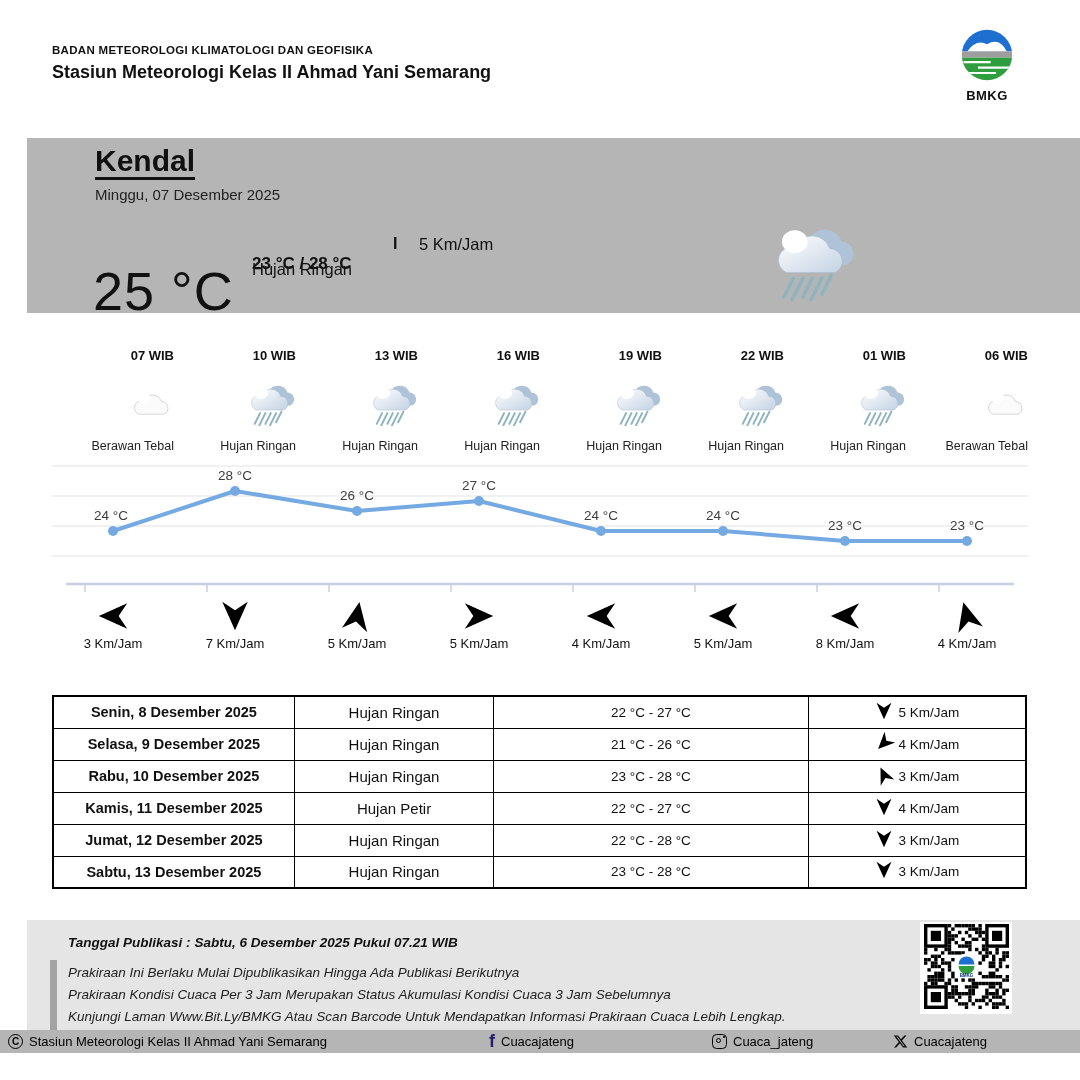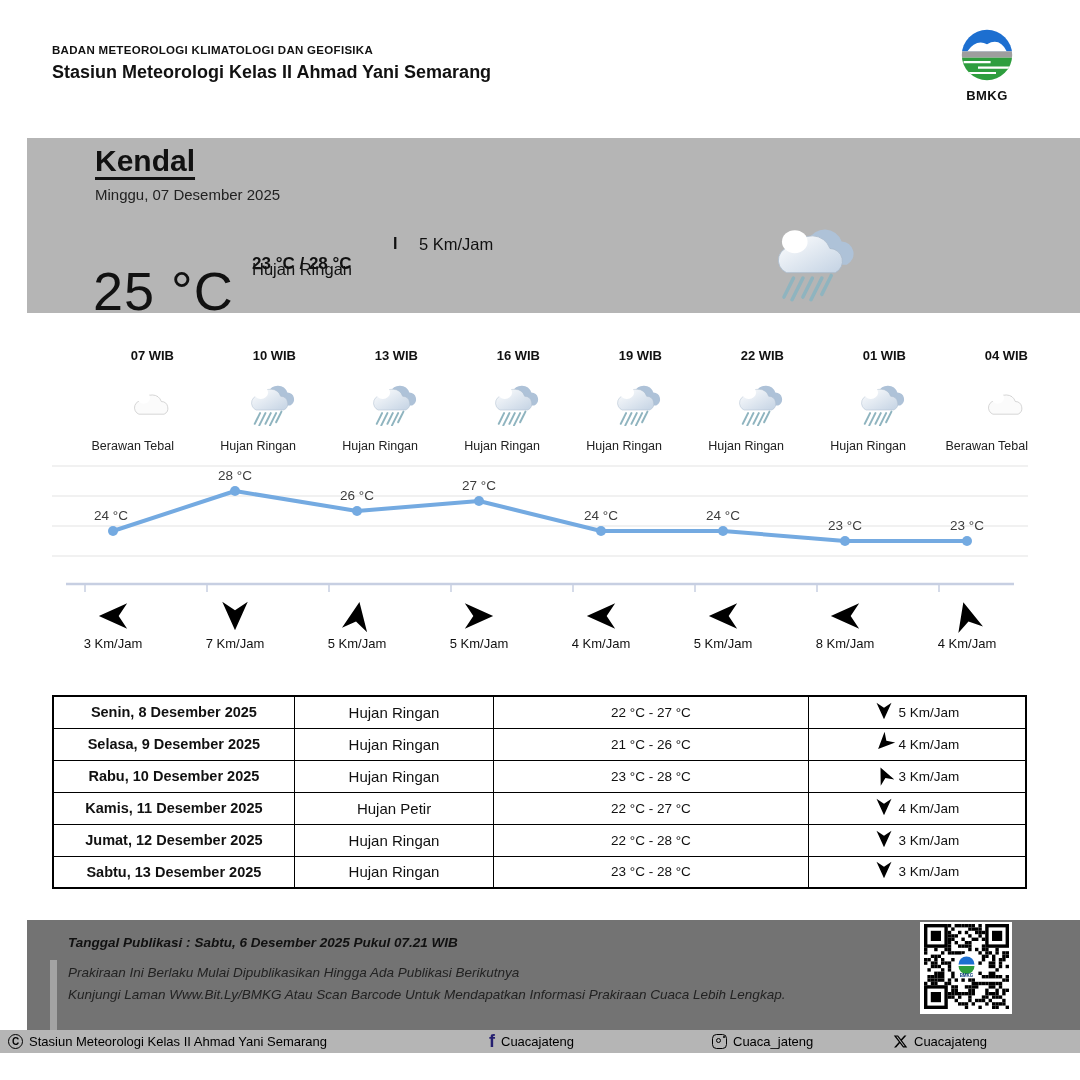--- a/index.html
+++ b/index.html
@@ -304,21 +304,21 @@
               <line x1="28" y1="46" x2="20" y2="62"></line>
       <line x1="35" y1="46" x2="28" y2="60"></line>
               <line x1="42" y1="46" x2="34" y2="62"></line>
       <line x1="49" y1="44" x2="42" y2="58"></line>
             </g>
           </svg>
         </div>
         <div class="hour-cond">Hujan Ringan</div>
       </div>
       <div class="hour-col">
-        <div class="hour-time">04 WIB</div>
+        <div class="hour-time">06 WIB</div>
         <div class="hour-icon">
           <svg width="45" height="31.049999999999997" viewBox="0 0 64 44">
     <path d="M14 40 A10 10 0 0 1 20 21 A14 14 0 0 1 46 22 A9.5 9.5 0 0 1 50 40 Z" fill="#fbfbfb" stroke="#c4c4c4" stroke-width="1"></path>
     <ellipse cx="21" cy="17" rx="9" ry="8" fill="#ffffff"></ellipse>
           </svg>
         </div>
         <div class="hour-cond">Berawan Tebal</div>
       </div>
     </div>
 
@@ -498,28 +498,29 @@
               <span><svg width="20" height="20" viewBox="0 0 24 24" style="transform:rotate(-90deg)">
     <polygon points="2,12 22,3 16,12 22,21" fill="#000"></polygon>
                 </svg></span>
               <span>3 Km/Jam</span>
             </span>
           </td>
         </tr>
       </tbody>
   </table>
 
-  <div class="footer" style="background: #737373;">
+  <div class="footer" style="background: #e5e5e5;">
     <div class="pub">
       <b>Tanggal Publikasi :</b>
       <b>Sabtu, 6 Desember 2025 Pukul 07.21 WIB</b>
     </div>
     <div class="accent"></div>
     <div class="notes" id="footer-notes">
         <div>Prakiraan Ini Berlaku Mulai Dipublikasikan Hingga Ada Publikasi Berikutnya</div>
+        <div>Prakiraan Kondisi Cuaca Per 3 Jam Merupakan Status Akumulasi Kondisi Cuaca 3 Jam Sebelumnya</div>
         <div>Kunjungi Laman Www.Bit.Ly/BMKG Atau Scan Barcode Untuk Mendapatkan Informasi Prakiraan Cuaca Lebih Lengkap.</div>
       </div>
     <div class="qr-box">
         <span id="qr-svg"><svg width="85" height="85" viewBox="0 0 85 85">
             <rect width="85" height="85" fill="#fff"></rect>
             <rect x="23.8" y="0" width="3.4" height="3.4" fill="#000"></rect>
             <rect x="30.599999999999998" y="0" width="3.4" height="3.4" fill="#000"></rect>
             <rect x="34" y="0" width="3.4" height="3.4" fill="#000"></rect>
             <rect x="37.4" y="0" width="3.4" height="3.4" fill="#000"></rect>
             <rect x="40.8" y="0" width="3.4" height="3.4" fill="#000"></rect>

